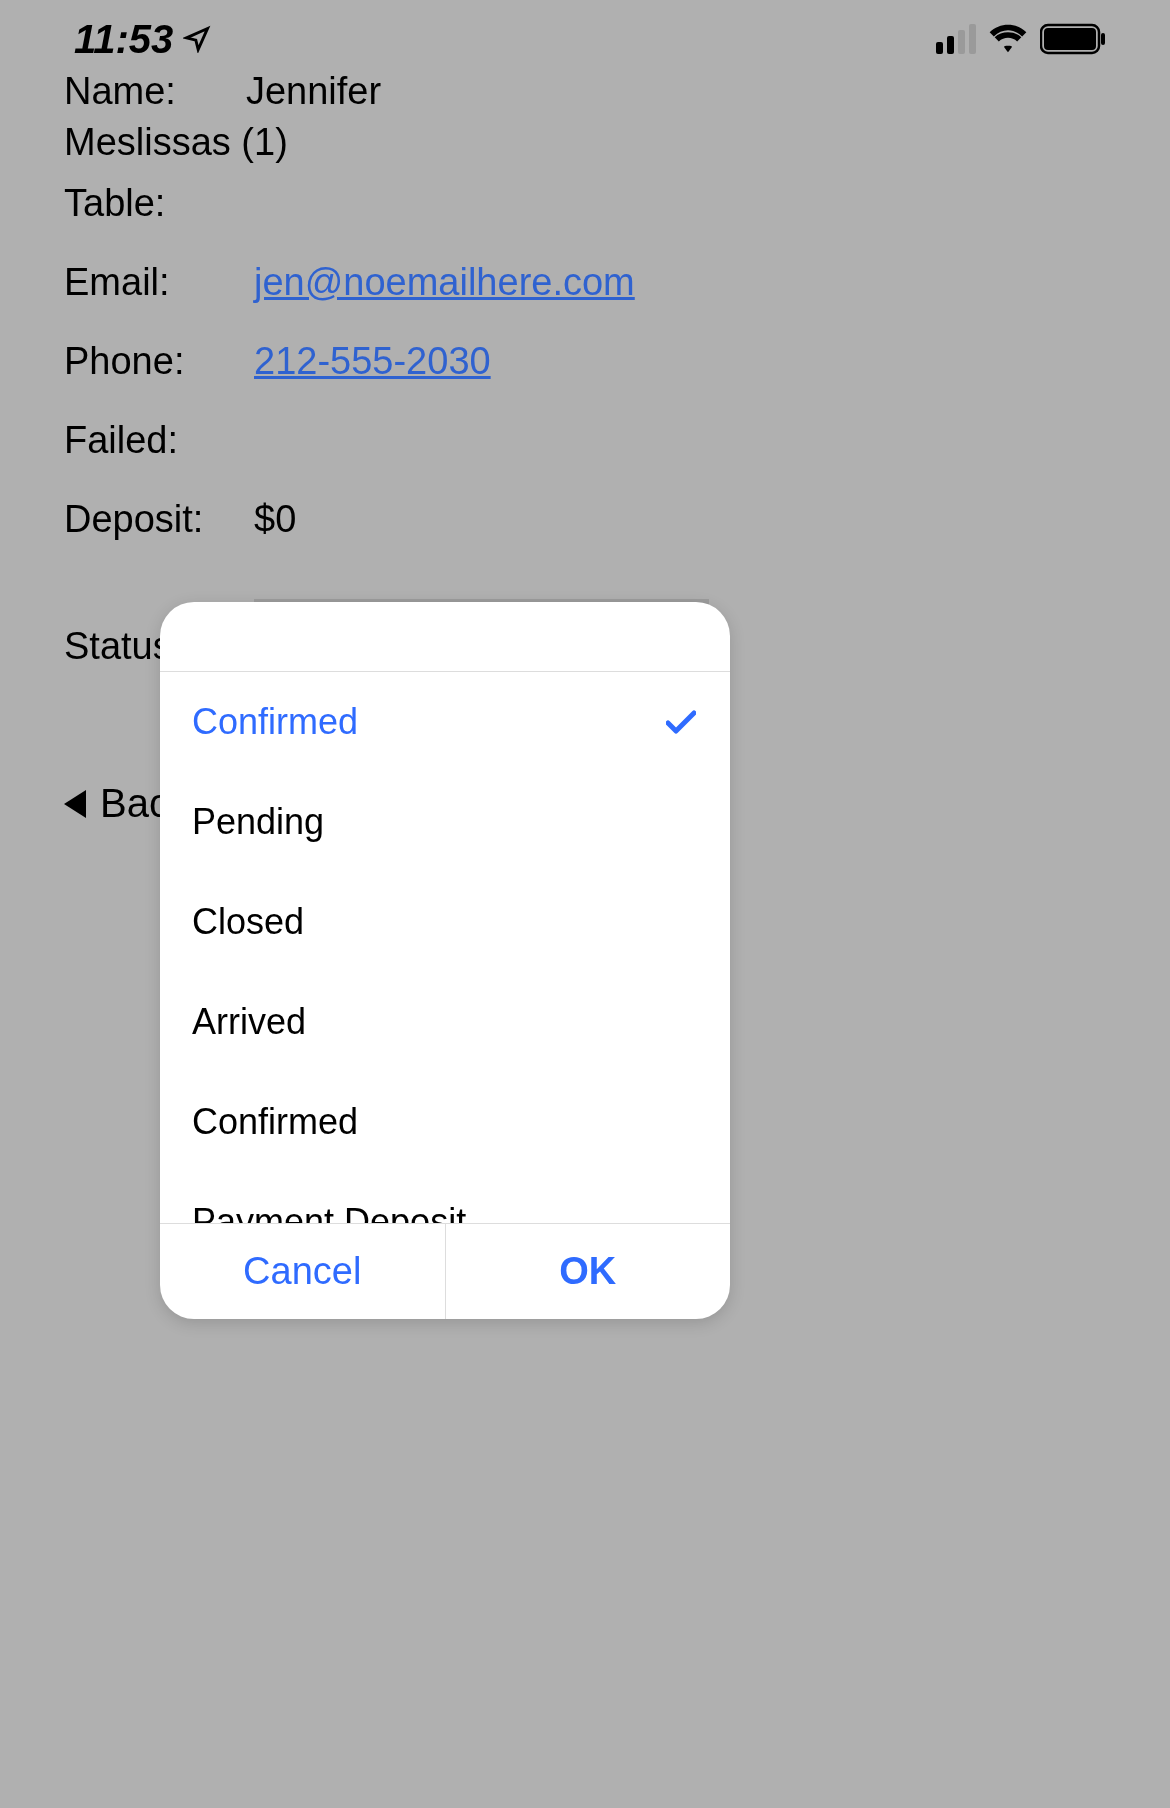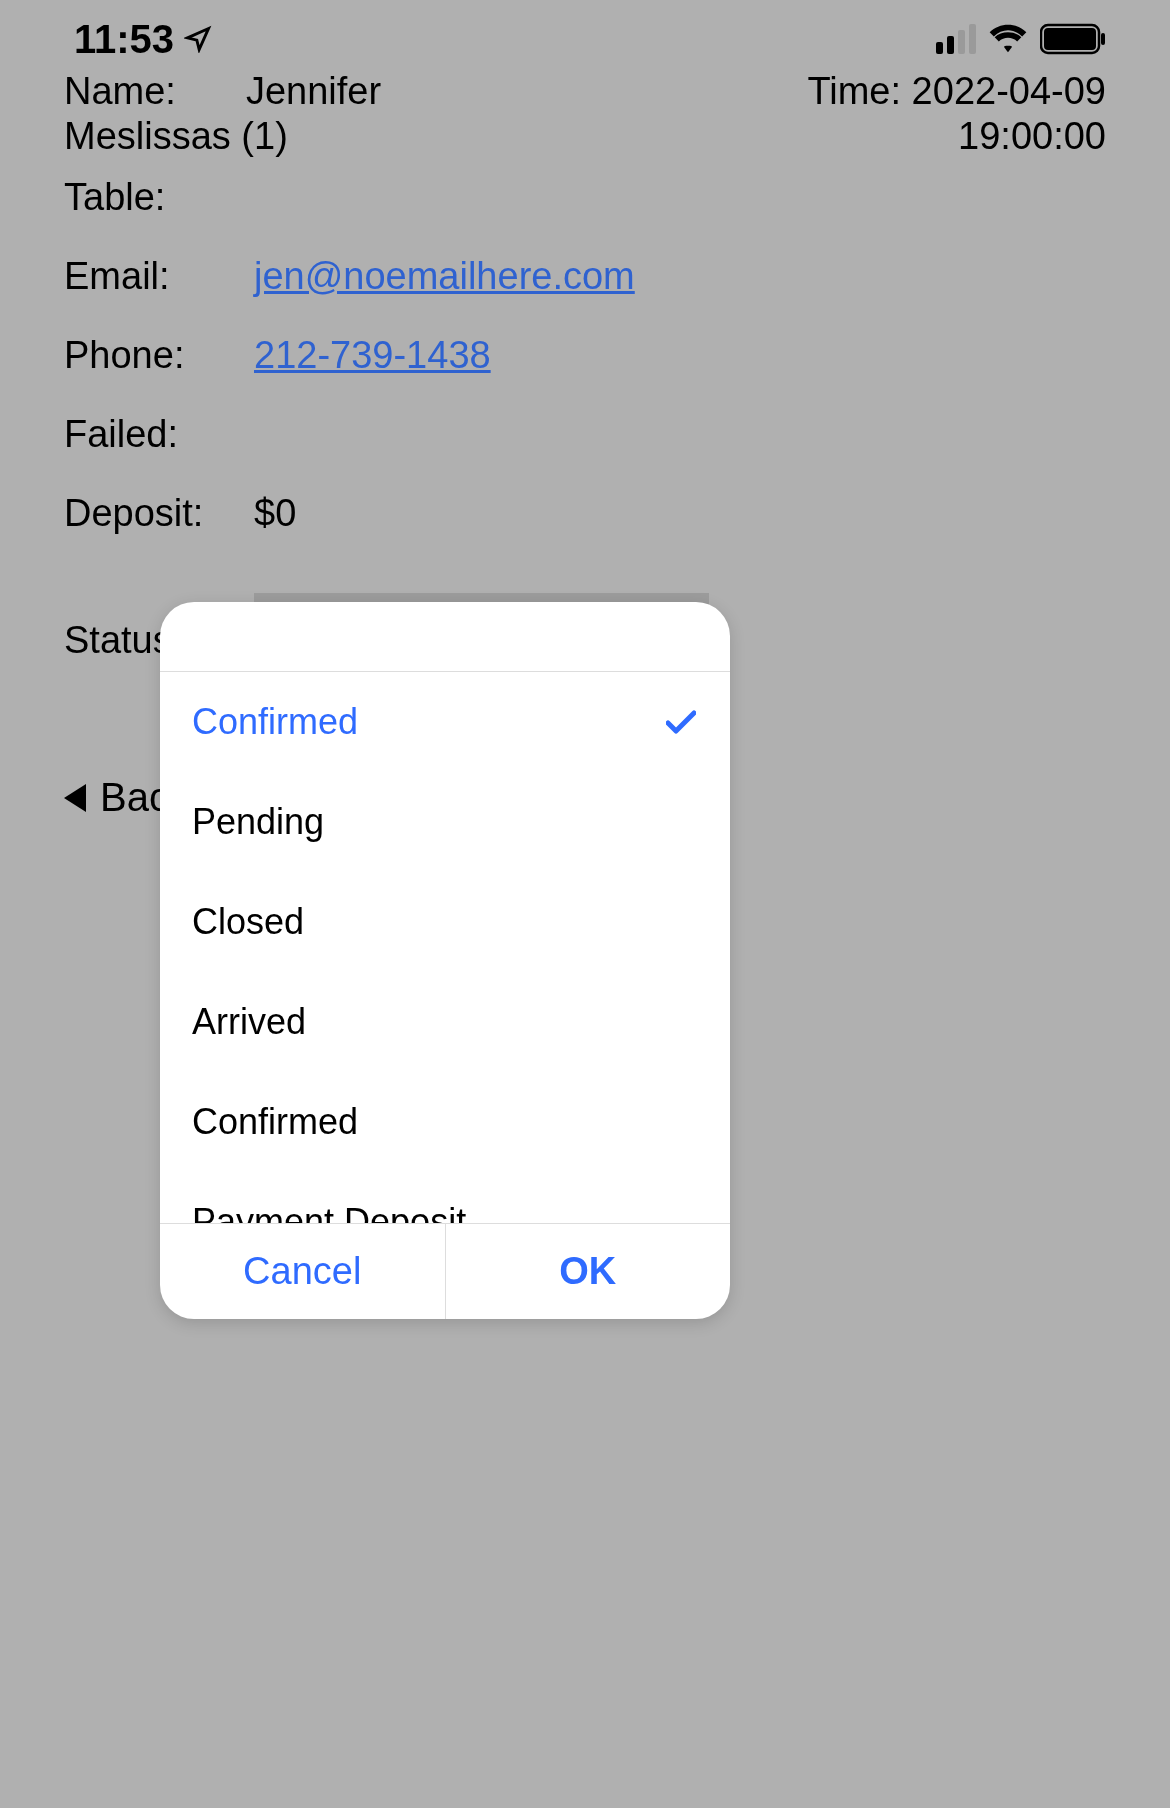--- a/index.html
+++ b/index.html
@@ -30,20 +30,21 @@
       font-size: 40px;
       font-weight: 600;
       color: #000;
       z-index: 10;
     }
     .status-left {
       display: flex;
       align-items: center;
       gap: 10px;
       font-weight: 700;
+      font-style: italic;
     }
     .status-right {
       display: flex;
       align-items: center;
       gap: 12px;
     }
     .location-icon {
       width: 28px;
       height: 28px;
     }
@@ -86,21 +87,21 @@
       flex: 1;
     }
     .top-row {
       display: flex;
       justify-content: space-between;
       align-items: flex-start;
     }
     .top-left, .top-right {
       display: flex;
       flex-direction: column;
-      gap: 2px;
+      gap: 8px;
     }
     .top-name-line {
       display: flex;
       gap: 70px;
     }
     .top-right {
       text-align: right;
       align-items: flex-end;
     }
     a.link { color:#2f62d0; }
@@ -230,45 +231,38 @@
 <div class="detail-panel">
 
   <div class="top-row">
     <div class="top-left">
       <div class="top-name-line">
         <span>Name:</span>
         <span>Jennifer</span>
       </div>
       <span>Meslissas (1)</span>
     </div>
-    <div class="top-right">
-      <div>
-        <span>Time:</span>
-        <span>2022-04-09</span>
-      </div>
-      <span>19:00:00</span>
-    </div>
   </div>
 
   <div class="row">
     <div class="label">Table:</div>
     <div class="value"></div>
   </div>
 
   <div class="row">
     <div class="label">Email:</div>
     <div class="value">
       <a href="#" class="link">jen@noemailhere.com</a>
     </div>
   </div>
 
   <div class="row">
     <div class="label">Phone:</div>
     <div class="value">
-      <a href="#" class="link">212-739-1438</a>
+      <a href="#" class="link">212-555-2030</a>
     </div>
   </div>
 
   <div class="row">
     <div class="label">Failed:</div>
     <div class="value"></div>
   </div>
 
   <div class="row">
     <div class="label">Deposit:</div>

